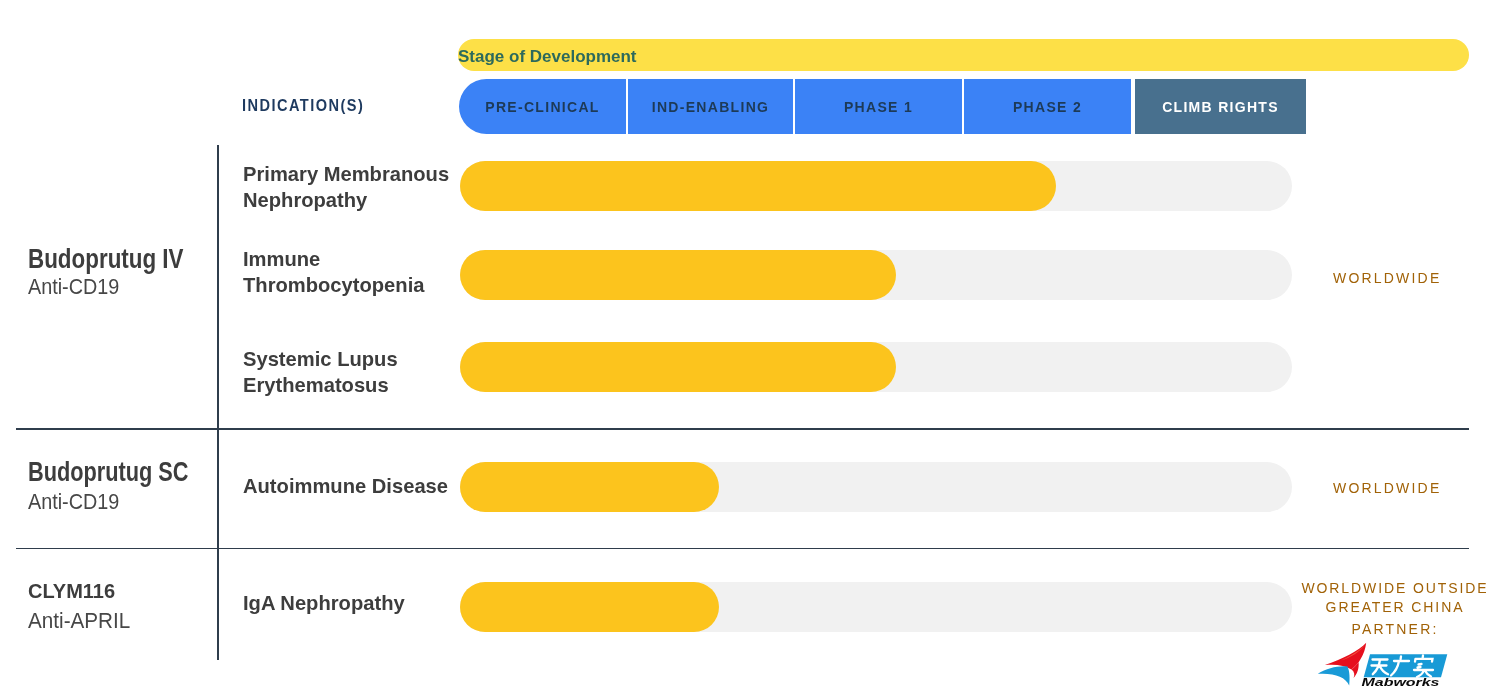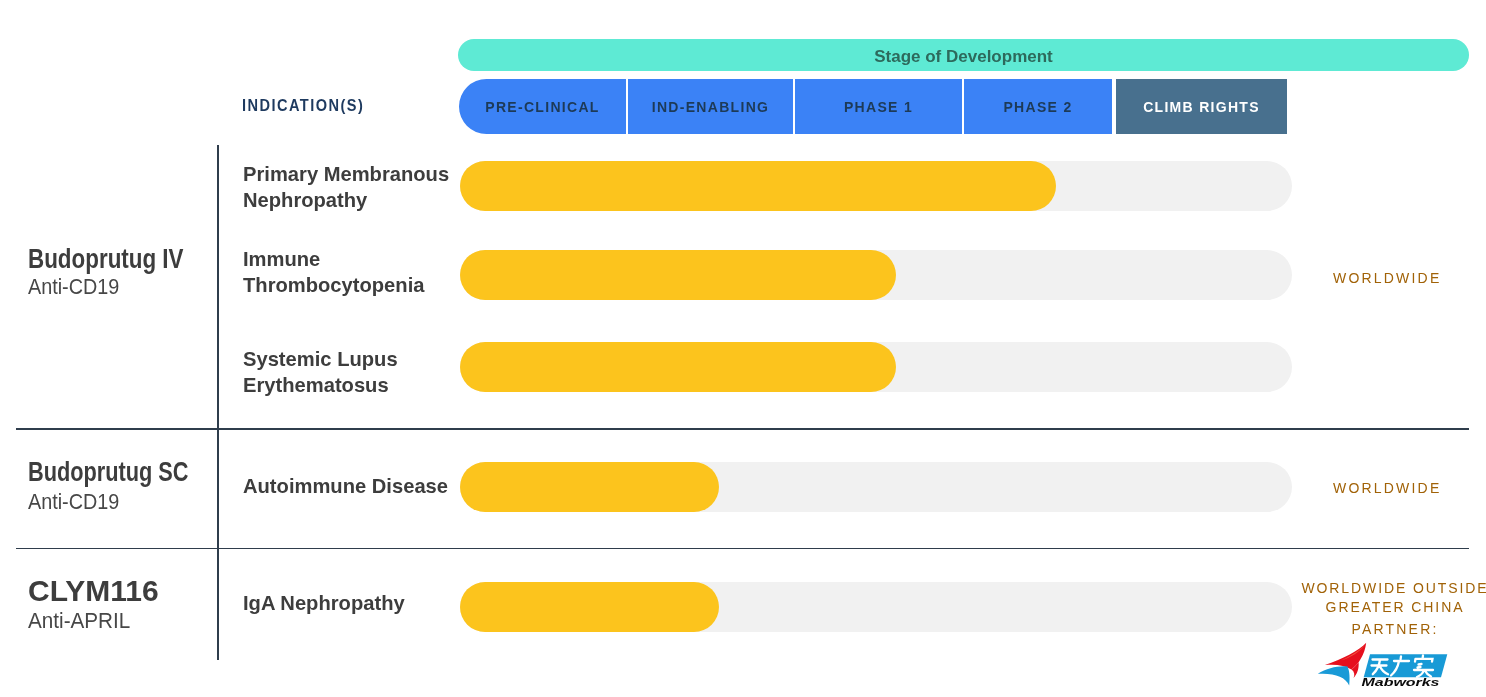--- a/index.html
+++ b/index.html
@@ -1,20 +1,20 @@
 <!DOCTYPE html>
 <html><head>
 <meta charset="utf-8">
 <style>
   html,body{margin:0;padding:0;background:#ffffff;}
   body{font-family:"Liberation Sans",sans-serif;}
   #page{position:relative;width:1486px;height:697px;background:#ffffff;overflow:hidden;}
   .abs{position:absolute;}
-  .mint{left:458px;top:39px;width:1011px;height:32px;border-radius:16px;background:#5eead4;
-        display:flex;align-items:center;justify-content:center;}
+  .mint{left:458px;top:39px;width:1011px;height:32px;border-radius:16px;background:#fde047;
+        display:flex;align-items:center;}
   .mint span{color:#2d6a5c;font-weight:bold;font-size:17px;position:relative;top:1.5px;}
   .hdr{left:459px;top:79px;width:1011px;height:55px;border-radius:27.5px;background:#ffffff;
        display:flex;overflow:hidden;}
   .seg{background:#3b82f6;display:flex;align-items:center;justify-content:center;
        color:#1d3a57;font-weight:bold;font-size:14px;letter-spacing:1.3px;}
   .seg.dark{background:#48708e;color:#ffffff;}
   .gap{width:2px;background:#ffffff;}
   .track{left:460px;width:832px;height:50px;border-radius:25px;background:#f1f1f1;}
   .fill{left:460px;height:50px;border-radius:25px;background:#fcc41d;}
   .ind{left:243px;color:#3d3d3d;font-weight:bold;font-size:21px;line-height:26px;
@@ -36,21 +36,21 @@
   <div class="abs mint">
       <span>Stage of Development</span>
     </div>
   <div class="abs hdr">
     <div class="seg" style="width:167px;">PRE-CLINICAL</div>
       <div class="gap"></div>
     <div class="seg" style="width:165px;">IND-ENABLING</div>
       <div class="gap"></div>
     <div class="seg" style="width:167px;">PHASE 1</div>
       <div class="gap"></div>
-    <div class="seg" style="width:148px;">PHASE 2</div>
+    <div class="seg" style="width:167px;">PHASE 2</div>
       <div class="gap"></div>
       <div class="gap"></div>
     <div class="seg dark" style="width:171px;text-align:right;">CLIMB RIGHTS</div>
   </div>
   <div class="abs indcap">INDICATION(S)</div>
 
   <div class="abs hline" style="top:428px;"></div>
   <div class="abs hline" style="top:547.5px;"></div>
   <div class="abs vline"></div>
 
@@ -68,21 +68,21 @@
   <div class="abs ind" style="top:160.5px;">Primary Membranous<br>Nephropathy</div>
   <div class="abs ind" style="top:245.8px;">Immune<br>Thrombocytopenia</div>
   <div class="abs ind" style="top:345.5px;">Systemic Lupus<br>Erythematosus</div>
   <div class="abs ind" style="top:472.7px;">Autoimmune Disease</div>
   <div class="abs ind" style="top:589.5px;">IgA Nephropathy</div>
 
   <div class="abs nm" style="top:244.6px;transform:scaleX(0.80);">Budoprutug IV</div>
   <div class="abs tg" style="top:275.8px;transform:scaleX(0.90);">Anti-CD19</div>
   <div class="abs nm" style="top:457.5px;transform:scaleX(0.776);">Budoprutug SC</div>
   <div class="abs tg" style="top:490.7px;transform:scaleX(0.90);">Anti-CD19</div>
-  <div class="abs nm" style="top:580.3px;font-size:30px;line-height:22px;transform:scaleX(1.0);">CLYM116</div>
+  <div class="abs nm" style="top:580.3px;font-size:20px;line-height:22px;transform:scaleX(1.0);">CLYM116</div>
   <div class="abs tg" style="top:610.1px;transform:scaleX(0.94);">Anti-APRIL</div>
 
   <div class="abs ww" style="left:1333px;top:270px;">WORLDWIDE</div>
   <div class="abs ww" style="left:1333px;top:480px;">WORLDWIDE</div>
   <div class="abs ww" style="left:1295px;top:578.5px;width:200px;text-align:center;line-height:19px;letter-spacing:1.9px;">WORLDWIDE OUTSIDE<br>GREATER CHINA</div>
   <div class="abs ww" style="left:1295px;top:621px;width:200px;text-align:center;">PARTNER:</div>
 
   <svg class="abs" style="left:1314px;top:638px;" width="140" height="54" viewBox="0 0 140 54">
 
     <path d="M 52.2,4.8 C 45,12.5 28,21.5 10.8,27.1 C 21,25.8 31,27.3 37.5,31.5 C 44.5,26.5 50.8,16.5 52.2,4.8 Z" fill="#e60f1e"></path>

